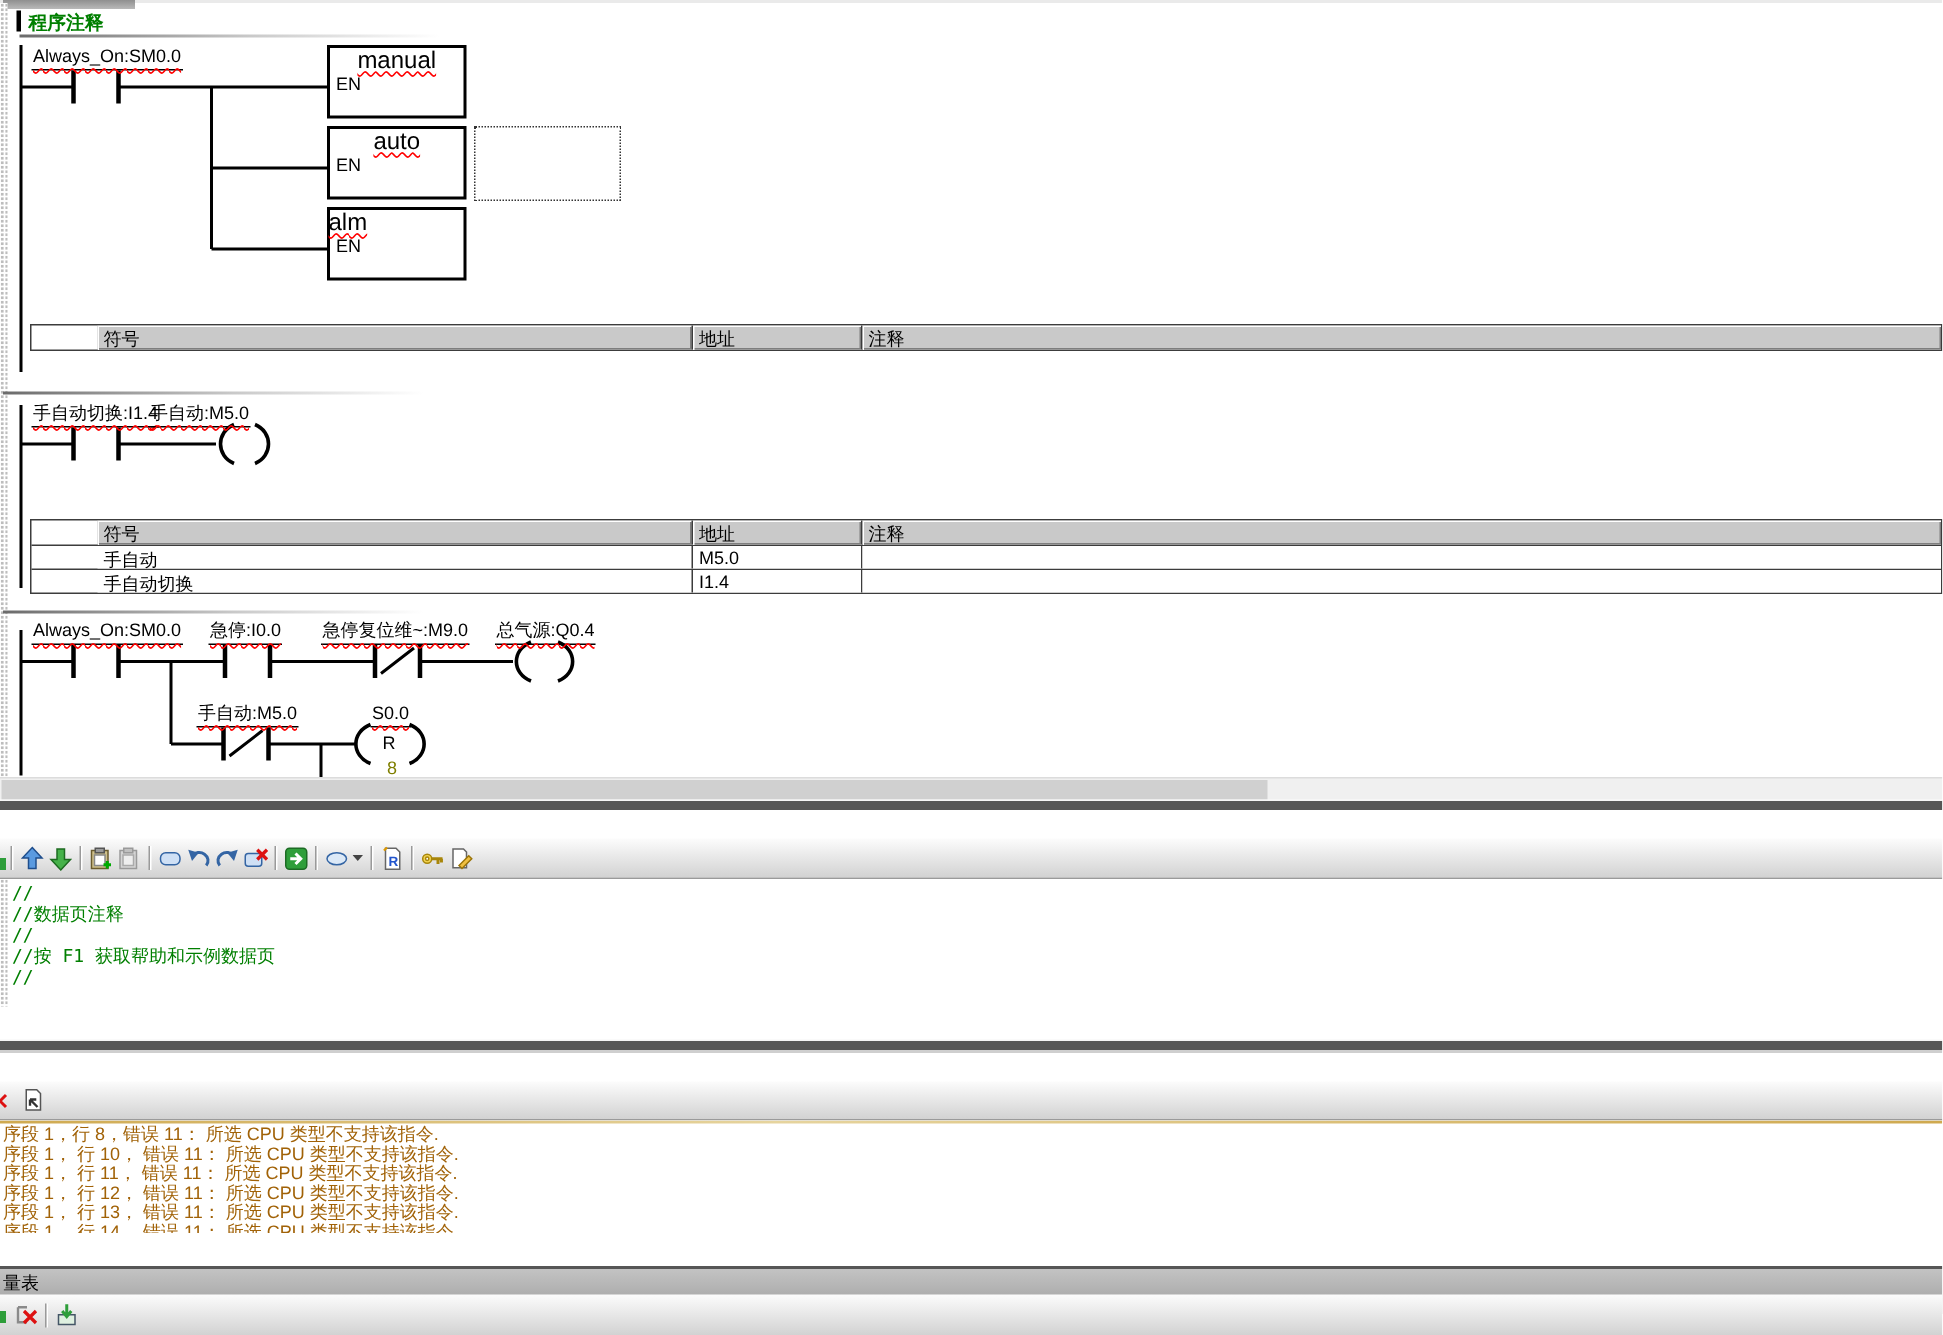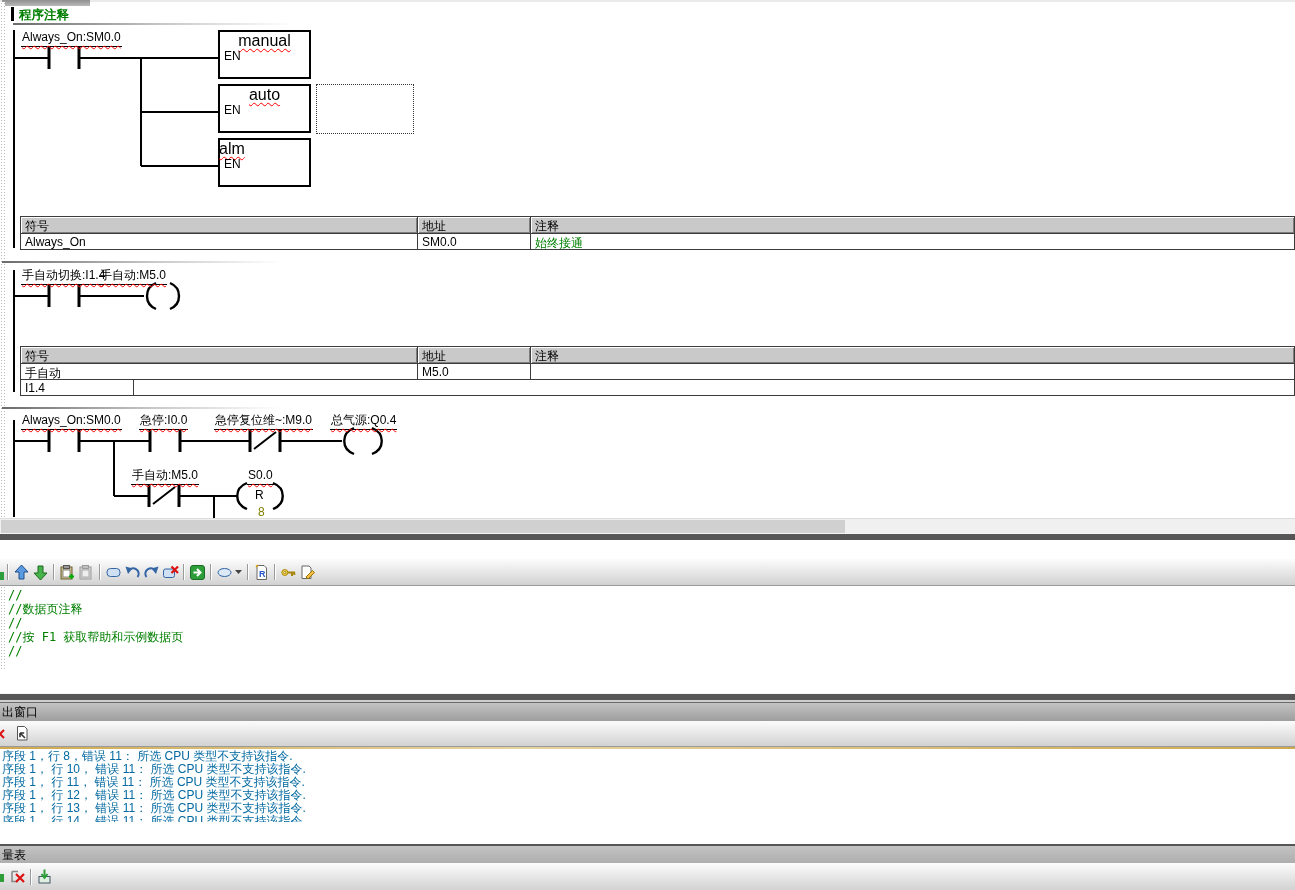--- a/index.html
+++ b/index.html
@@ -13,37 +13,37 @@
       text-decoration:underline wavy #f00 1px;text-underline-offset:2px;}
   .plain{font-size:12px;line-height:13px;white-space:nowrap;}
   .divider{height:2px;background:linear-gradient(90deg,#6b6b6b,#c9c9c9 55%,rgba(255,255,255,0));}
   .symtable{position:absolute;left:20px;right:0;border:1px solid #3c3c3c;background:#fff;}
   .strow{display:flex;border-bottom:1px solid #3c3c3c;}
   .strow:last-child{border-bottom:none;}
   .stc{box-sizing:border-box;border-right:1px solid #3c3c3c;padding:1px 4px 0 4px;font-size:12px;overflow:hidden;white-space:nowrap;}
   .stc:last-child{border-right:none;flex:1;}
   .sth{background:#c9c9c9;height:16px;box-shadow:inset 1px 1px 0 #ffffff,inset -1px -1px 0 #7e7e7e;}
   .std{background:#fff;height:15px;}
-  .c1{width:397px;} .c2{width:113px;}
+  .c1{width:397px;margin-left:44px;} .c2{width:113px;}
   .titlebar{position:absolute;left:0;right:0;height:19px;background:linear-gradient(180deg,#c3c3c3,#9e9e9e);
             border-top:1px solid #6a6a6a;font-size:12px;line-height:18px;padding-left:2px;box-sizing:border-box;}
   .toolbar{position:absolute;left:0;right:0;background:linear-gradient(180deg,#fcfcfc,#d2d2d2);
            border-bottom:1px solid #9a9a9a;display:flex;align-items:center;box-sizing:border-box;}
   .icn{width:19px;height:18px;display:flex;align-items:center;justify-content:center;flex:0 0 auto;}
   .tsep{width:0;height:16px;border-left:1px solid #9a9a9a;border-right:1px solid #fff;margin:0 3px;flex:0 0 auto;}
   .splitter{position:absolute;left:0;right:0;}
   .spl-w{height:1px;background:#f5f5f5;} .spl-d{height:6px;background:#565656;} .spl-l{height:2px;background:#cfcfcf;}
   .tabbar{position:absolute;left:0;right:0;background:#d4d0c8;border-top:1px solid #8a8a8a;display:flex;align-items:flex-start;}
   .navbtn{width:14px;height:14px;margin-top:4px;display:flex;align-items:center;justify-content:center;flex:0 0 auto;}
   .tab{position:relative;height:19px;margin-top:1px;margin-left:8px;background:#6f6f6f;
        clip-path:polygon(0 0,100% 0,calc(100% - 9px) 100%,9px 100%);}
   .tabin{position:absolute;inset:1px;background:#f4f3ef;clip-path:polygon(0 0,100% 0,calc(100% - 8px) 100%,8px 100%);
          font-size:11px;font-weight:bold;display:flex;align-items:center;justify-content:center;}
   .greenln{font-family:"DejaVu Sans Mono",monospace;font-size:12px;line-height:13px;color:#007f00;white-space:pre;}
-  .errln{font-size:12px;line-height:13px;white-space:nowrap;color:#0369a1;}
+  .errln{font-size:12px;line-height:13px;white-space:nowrap;color:#a16207;}
 </style>
 </head>
 <body>
 
 <div id="root">
 
   <div class="abs" style="left:0;top:0;width:1295px;height:518px;background:#fff;">
     <div class="abs" style="left:0;top:0;right:0;height:2px;background:#eaeaea;"></div>
     <div class="abs" style="left:2px;top:0;width:88px;height:6px;background:linear-gradient(180deg,#8f8f8f,#b9b9b9);"></div>
     <div class="abs hatch" style="left:0;top:2px;width:5px;height:516px;"></div>
@@ -80,45 +80,41 @@
     <div class="abs plain" style="left:224px;top:104px;">EN</div>
     <div class="abs wavy" style="left:219px;top:142px;width:91px;text-align:left;">alm</div>
     <div class="abs plain" style="left:224px;top:158px;">EN</div>
     <div class="abs" style="left:316px;top:84px;width:96px;height:48px;border:1px dotted #333;"></div>
 
     <div class="symtable" style="top:216px;">
       <div class="strow">
         <div class="stc sth c1">符号</div>
         <div class="stc sth c2">地址</div>
         <div class="stc sth">注释</div>
-      </div>
-      <div class="strow">
-        <div class="stc std c1">Always_On</div>
-        <div class="stc std c2">SM0.0</div>
-        <div class="stc std" style="color:#007f00;text-decoration:underline wavy #f00 1px;text-underline-offset:2px;">始终接通</div>
       </div>
     </div>
 
     <div class="abs divider" style="left:2px;top:261px;width:280px;"></div>
 
     <div class="abs op" style="left:21px;top:269px;">手自动切换:I1.4</div>
     <div class="abs op" style="left:99px;top:269px;">手自动:M5.0</div>
 
     <div class="symtable" style="top:346px;">
       <div class="strow">
         <div class="stc sth c1">符号</div>
         <div class="stc sth c2">地址</div>
         <div class="stc sth">注释</div>
       </div>
       <div class="strow">
         <div class="stc std c1">手自动</div>
         <div class="stc std c2">M5.0</div>
         <div class="stc std"></div>
       </div>
       <div class="strow">
+        <div class="stc std c1">手自动切换</div>
         <div class="stc std c2">I1.4</div>
         <div class="stc std"></div>
       </div>
     </div>
 
     <div class="abs divider" style="left:2px;top:407px;width:280px;"></div>
 
     <div class="abs op" style="left:21px;top:414px;">Always_On:SM0.0</div>
     <div class="abs op" style="left:139px;top:414px;">急停:I0.0</div>
     <div class="abs op" style="left:214px;top:414px;">急停复位维~:M9.0</div>
@@ -246,23 +242,20 @@
     <div class="abs greenln" style="left:8px;top:59px;">//</div>
   </div>
 
 
   <div class="splitter" style="top:693px;">
     <div class="spl-w"></div>
       <div class="spl-d"></div>
       <div class="spl-l"></div>
   </div>
 
-  <div class="titlebar" style="top:702px;">
-    <span>出窗口</span>
-  </div>
   <div class="toolbar" style="top:721px;height:26px;">
     <span class="icn" style="width:6px;overflow:hidden;">
         <svg width="6" height="14">
           <path d="M-4,3 L4,11 M4,3 L-4,11" stroke="#d11" stroke-width="2"></path>
         </svg>
       </span>
     <span class="icn" style="margin-left:6px;">
         <svg width="17" height="17">
           <path d="M4.5,1.5 H11.5 L14,4 V15 H4.5 Z" fill="#fff" stroke="#555"></path>
           <path d="M12,13 L7,8 M7,8 v4.2 M7,8 h4.2" stroke="#333" stroke-width="1.6" fill="none"></path>

